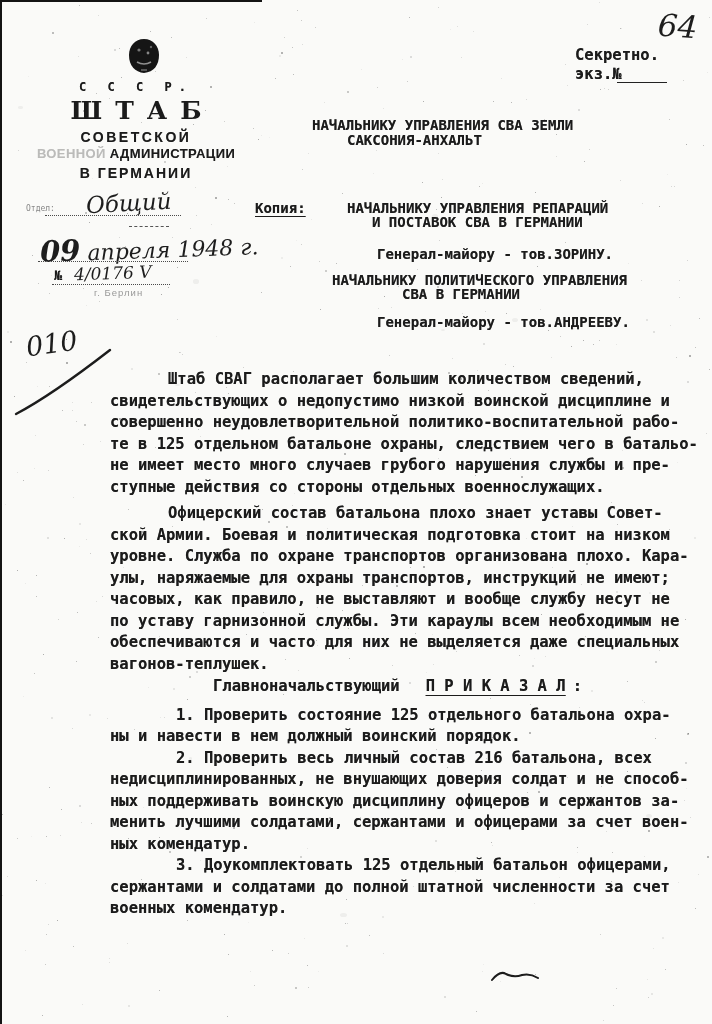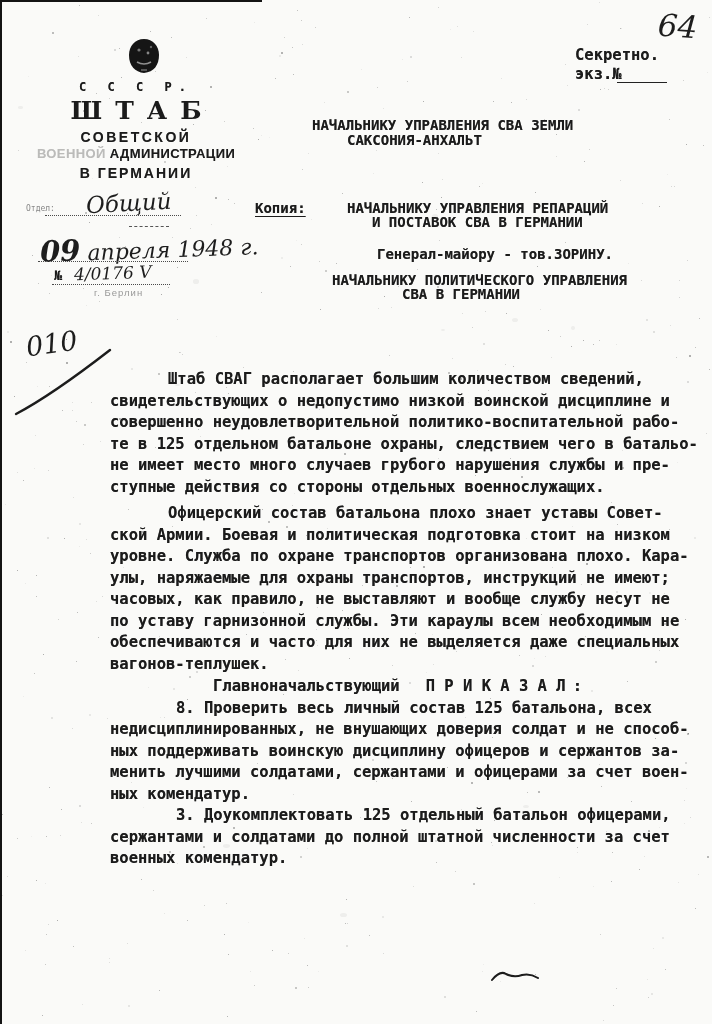--- a/index.html
+++ b/index.html
@@ -72,21 +72,21 @@
 
   
   .body-col{position:absolute;left:110px;top:369px;width:588px;
     font-size:15.5px;line-height:21.5px;}
   .para,.item{white-space:pre-line;margin:0;}
   .para{text-indent:58px;}
   .p2{margin-top:5px;}
   .item{text-indent:66px;}
   .i1{margin-top:7px;}
   .heading{margin-top:1px;padding-left:103px;white-space:nowrap;}
-  .order-word{text-underline-offset:4px;margin-left:26px;}
+  .order-word{text-decoration:underline;text-underline-offset:4px;margin-left:26px;}
   .order-colon{margin-left:7px;}
 
   .noise{position:absolute;inset:0;pointer-events:none;}
   .noise i{position:absolute;background:#111;border-radius:50%;display:block;}
 </style>
 </head>
 <body>
 
 <div class="page">
   <div class="edge-left"></div>
@@ -661,20 +661,21 @@
   <div class="city">г. Берлин</div>
 
   <div class="recip typed r1l1">НАЧАЛЬНИКУ УПРАВЛЕНИЯ СВА ЗЕМЛИ</div>
   <div class="recip typed r1l2">САКСОНИЯ-АНХАЛЬТ</div>
   <div class="recip typed copy-label">Копия:</div>
   <div class="recip typed r2l1">НАЧАЛЬНИКУ УПРАВЛЕНИЯ РЕПАРАЦИЙ</div>
   <div class="recip typed r2l2">И ПОСТАВОК СВА В ГЕРМАНИИ</div>
   <div class="recip typed r3l1">НАЧАЛЬНИКУ ПОЛИТИЧЕСКОГО УПРАВЛЕНИЯ</div>
   <div class="recip typed r2p">Генерал-майору - тов.ЗОРИНУ.</div>
   <div class="recip typed r3l2">СВА В ГЕРМАНИИ</div>
+  <div class="recip typed r3p">Генерал-майору - тов.АНДРЕЕВУ.</div>
 
   <div class="margin-note handwr">010</div>
   <svg class="margin-slash" width="110" height="80">
     <path d="M4 74 Q40 55 98 10" stroke="#1c1c1c" stroke-width="2.4" fill="none" stroke-linecap="round"></path>
   </svg>
 
   <div class="body-col typed">
     <div class="para p1">Штаб СВАГ располагает большим количеством сведений,
 свидетельствующих о недопустимо низкой воинской дисциплине и
 совершенно неудовлетворительной политико-воспитательной рабо-
@@ -683,21 +684,23 @@
 ступные действия со стороны отдельных военнослужащих.</div>
     <div class="para p2">Офицерский состав батальона плохо знает уставы Совет-
 ской Армии. Боевая и политическая подготовка стоит на низком
 уровне. Служба по охране транспортов организована плохо. Кара-
 улы, наряжаемые для охраны транспортов, инструкций не имеют;
 часовых, как правило, не выставляют и вообще службу несут не
 по уставу гарнизонной службы. Эти караулы всем необходимым не
 обеспечиваются и часто для них не выделяется даже специальных
 вагонов-теплушек.</div>
     <div class="heading"><span>Главноначальствующий</span><span class="order-word">П Р И К А З А Л</span><span class="order-colon">:</span></div>
-    <div class="item i2">8. Проверить весь личный состав 125 батальона, всех
+    <div class="item i1">1. Проверить состояние 125 отдельного батальона охра-
+ны и навести в нем должный воинский порядок.</div>
+    <div class="item i2">2. Проверить весь личный состав 216 батальона, всех
 недисциплинированных, не внушающих доверия солдат и не способ-
 ных поддерживать воинскую дисциплину офицеров и сержантов за-
 менить лучшими солдатами, сержантами и офицерами за счет воен-
 ных комендатур.</div>
     <div class="item i3">3. Доукомплектовать 125 отдельный батальон офицерами,
 сержантами и солдатами до полной штатной численности за счет
 военных комендатур.</div>
   </div>
 
   <svg class="bottom-squiggle" width="56" height="18">

